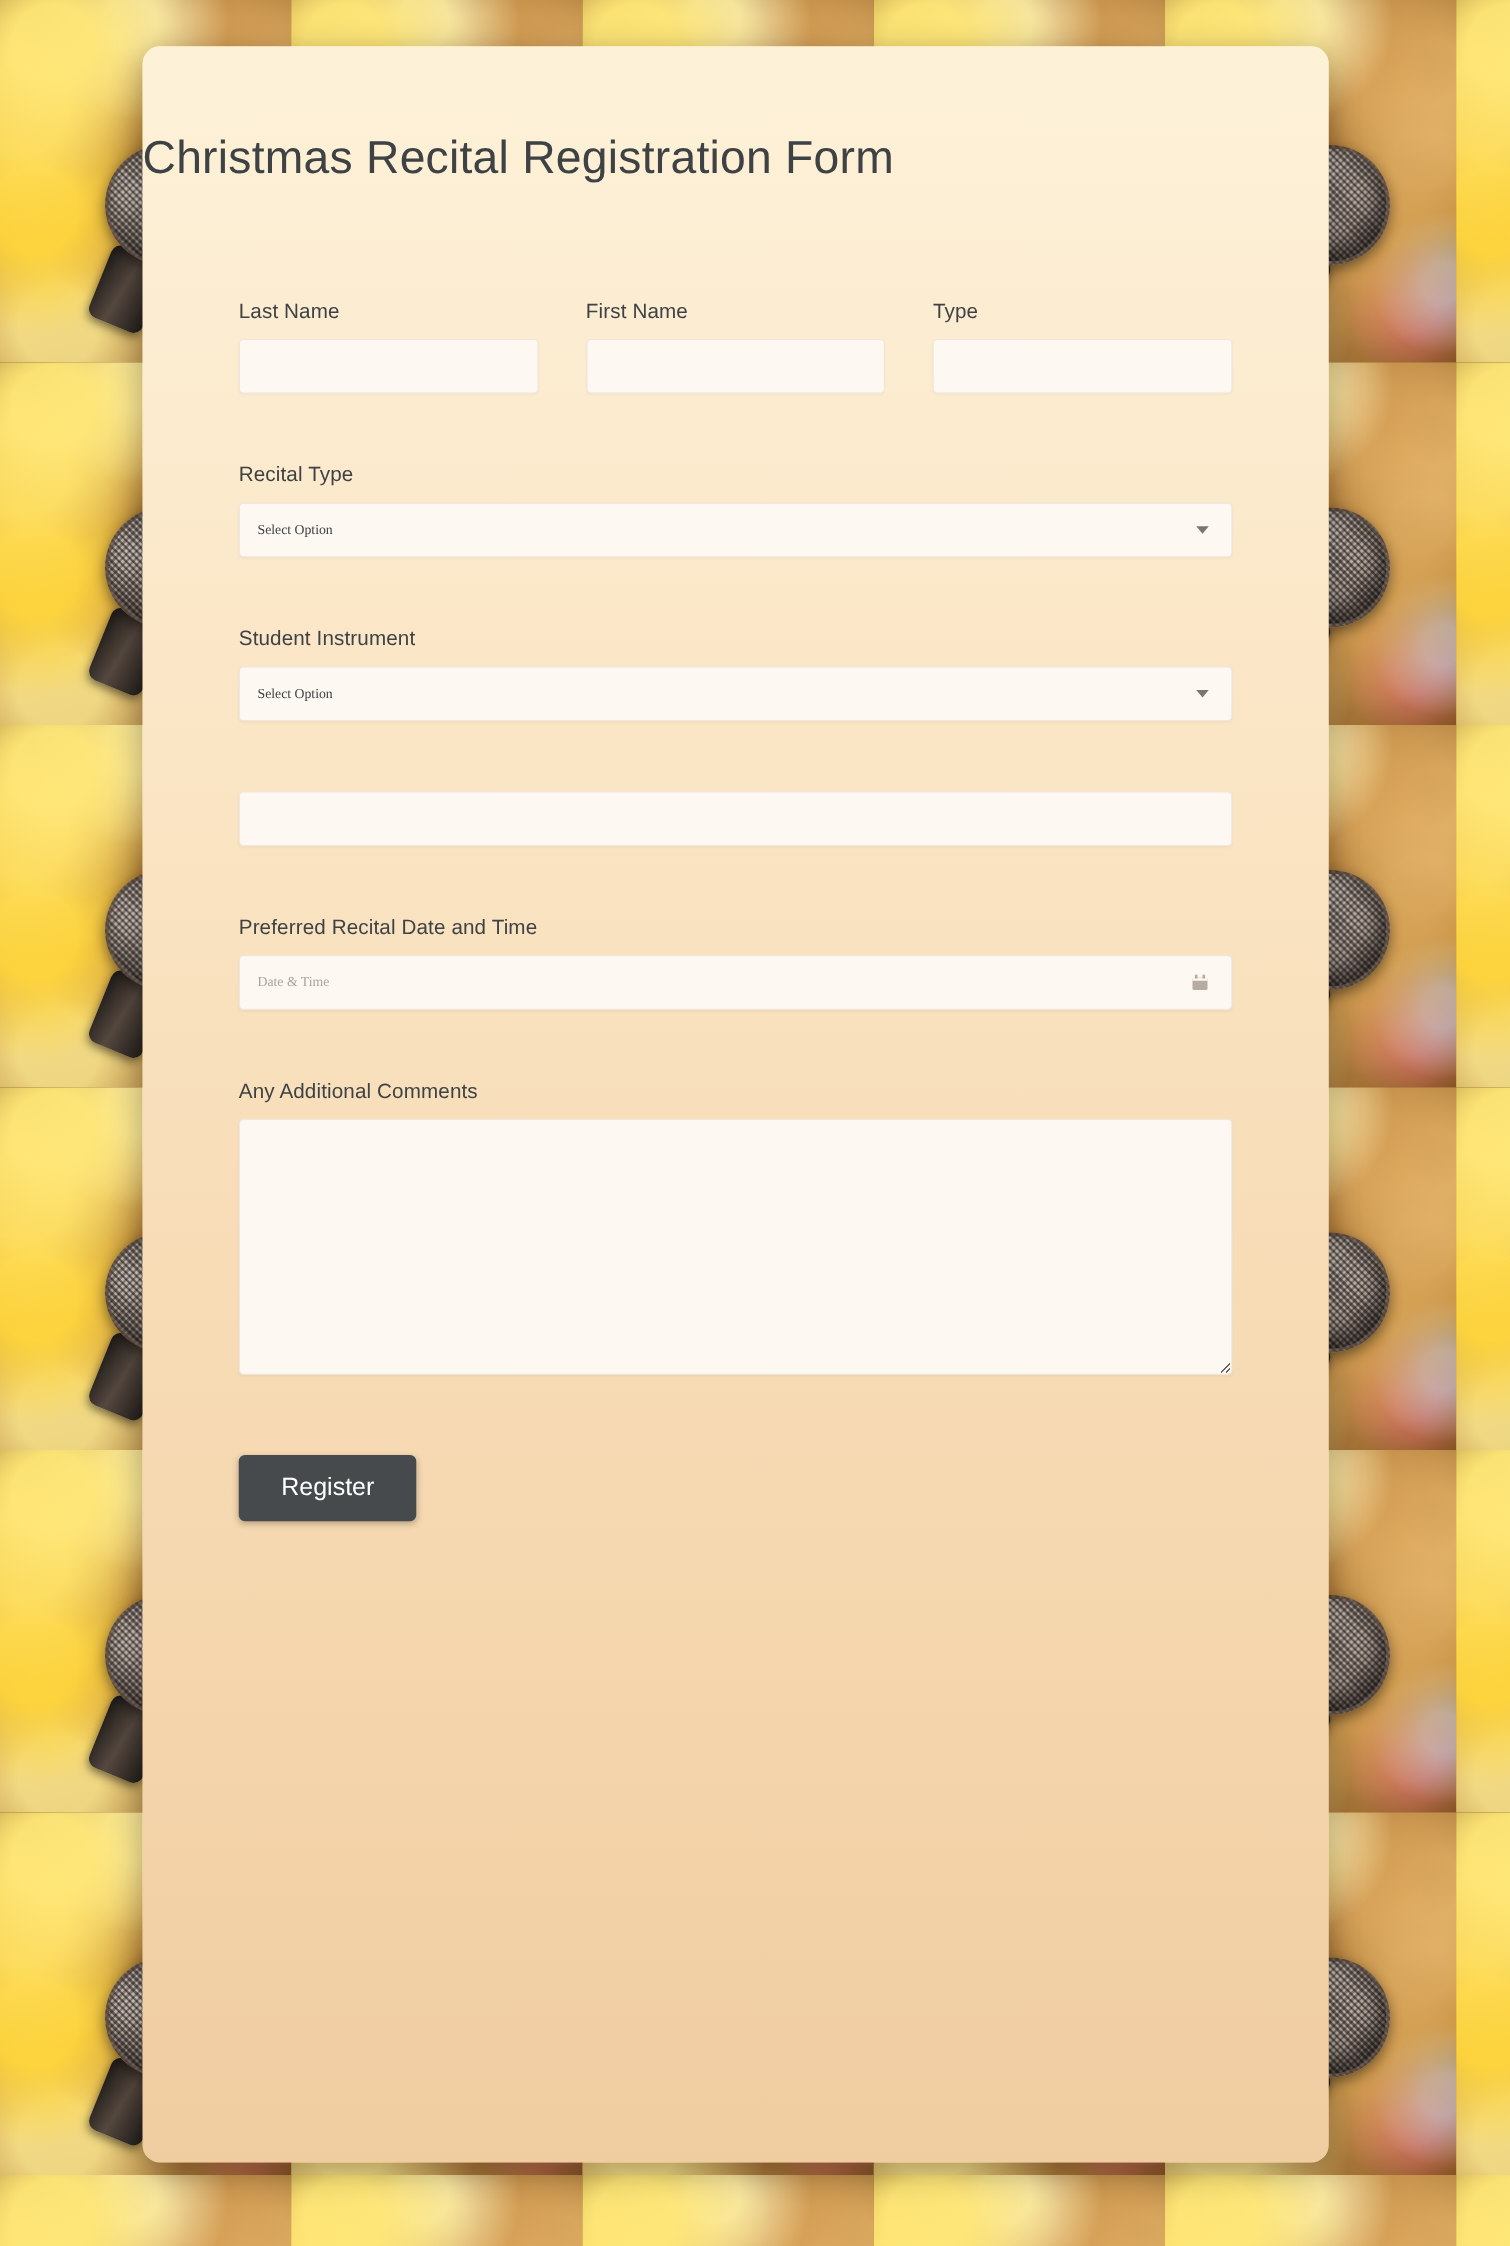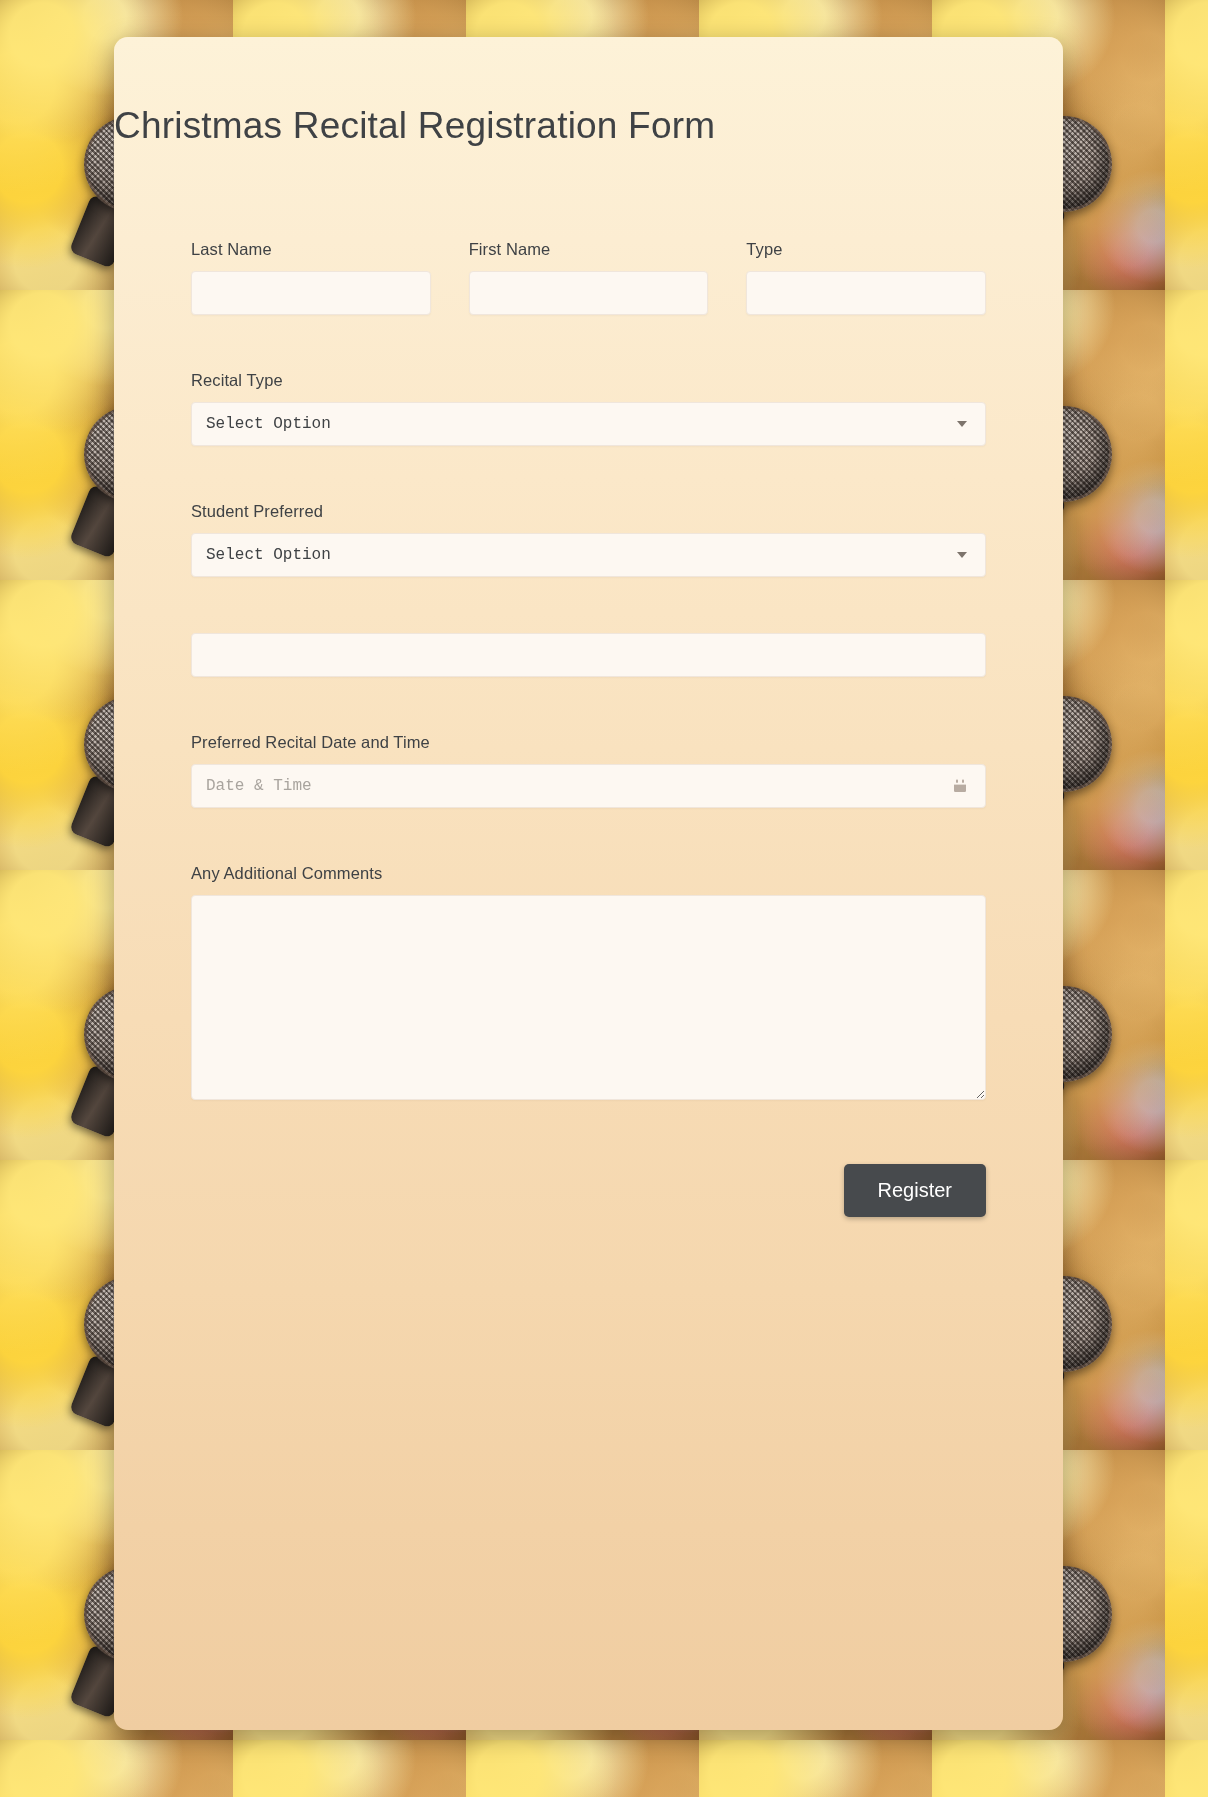--- a/index.html
+++ b/index.html
@@ -119,22 +119,22 @@
     margin-bottom: 12px;
     letter-spacing: 0.1px;
   }
 
   .control {
     width: 100%;
     height: 44px;
     background: #fdf8f2;
     border: 1px solid #f0e6dc;
     border-radius: 4px;
-    font-family: Liberation Mono, monospace;
-    font-size: 16px;
+    font-family: Liberation Serif, serif;
+    font-size: 11px;
     color: #3f4245;
     padding: 0 14px;
     outline: none;
     box-shadow: 0 1px 2px rgba(0,0,0,0.035);
   }
   .control::placeholder { color: #a9a49e; }
 
   .select-wrap { position: relative; }
   .select-wrap .control { padding-right: 40px; }
   .caret {
@@ -164,21 +164,20 @@
     height: 205px;
     padding: 12px 14px;
     resize: vertical;
     line-height: 1.4;
     display: block;
   }
 
   .actions {
     margin-top: 64px;
     display: flex;
-    justify-content: flex-end;
     padding-bottom: 40px;
   }
   #register-button {
     background: #474a4d;
     color: #ffffff;
     border: none;
     border-radius: 5px;
     font-family: "Liberation Sans", sans-serif;
     font-size: 20px;
     padding: 15px 34px;
@@ -408,21 +407,21 @@
 
     <div class="field">
       <label class="field-label">Recital Type</label>
       <div class="select-wrap">
         <input class="control" type="text" readonly="" value="Select Option" style="">
         <span class="caret"></span>
       </div>
     </div>
 
     <div class="field">
-      <label class="field-label">Student Preferred</label>
+      <label class="field-label">Student Instrument</label>
       <div class="select-wrap">
         <input class="control" type="text" readonly="" value="Select Option" style="">
         <span class="caret"></span>
       </div>
     </div>
 
     <div class="field">
       <input class="control" type="text" value="" placeholder="" style="">
     </div>
 

